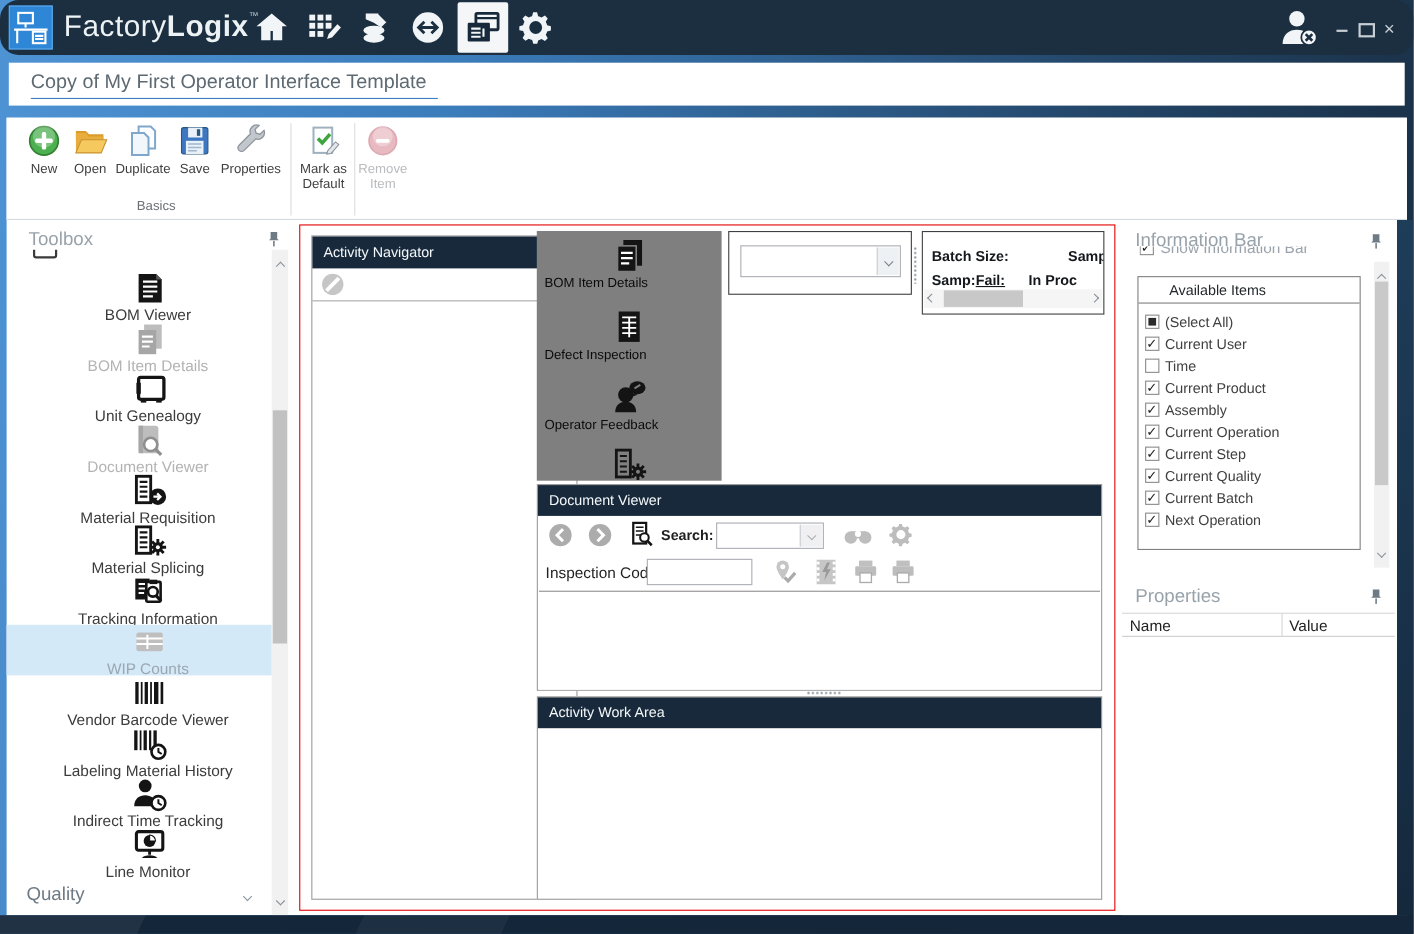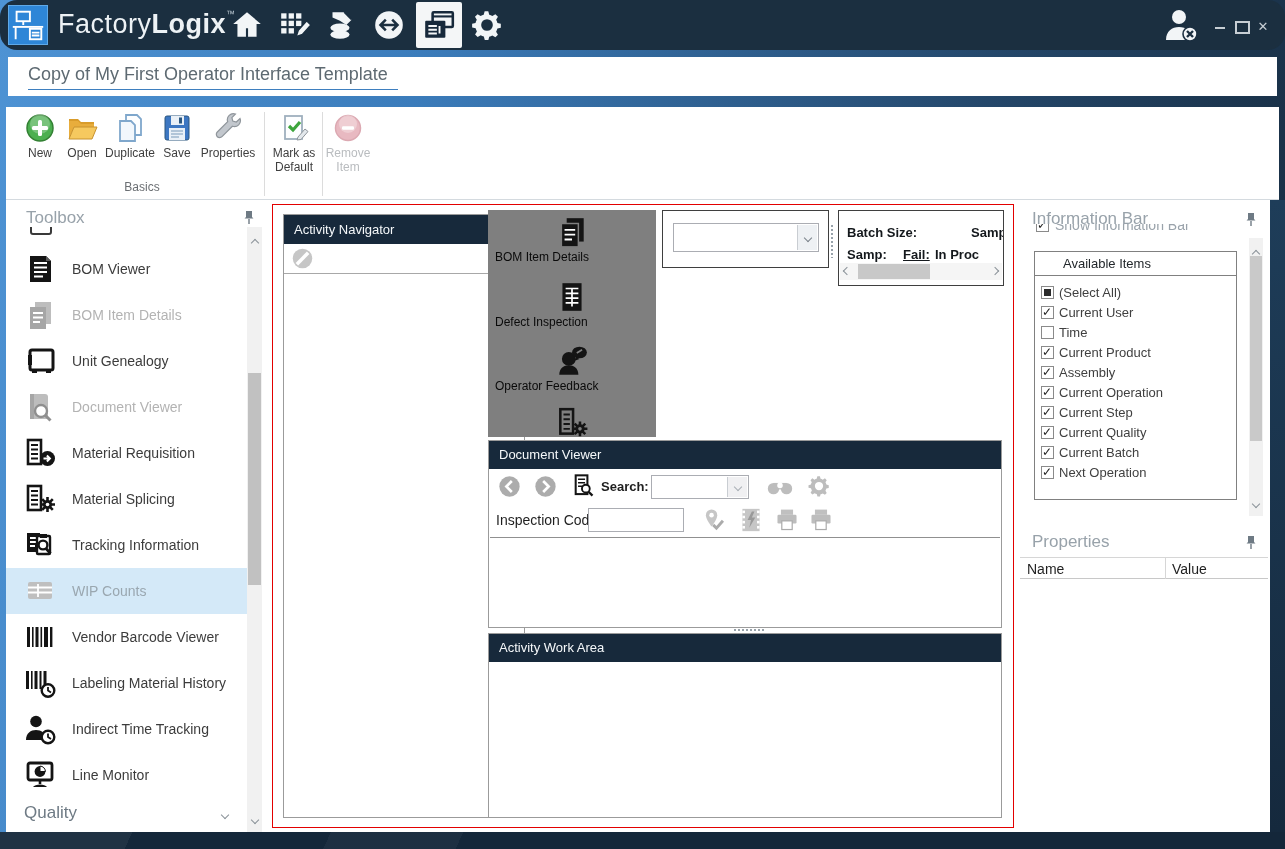--- a/index.html
+++ b/index.html
@@ -61,21 +61,21 @@
   .ch { display:inline-block; width:6px; height:6px; border:solid #8A9299; border-width:0 0 1.5px 1.5px; }
   .ch.up    { transform:rotate(135deg); }
   .ch.down  { transform:rotate(-45deg); }
   .ch.left  { transform:rotate(45deg); }
   .ch.right { transform:rotate(-135deg); }
   .sbtrack-v { background:#F1F1F1; }
   .sbthumb { background:#C1C1C1; position:absolute; }
   .sb-arr { position:absolute; width:100%; text-align:center; }
 
   
-  .tb-item { position:absolute; left:6px; width:241px; height:46px; display:flex; align-items:center; }
+  .tb-item { position:absolute; left:6px; width:241px; height:46px; display:flex; align-items:center;flex-direction:column; }
   .tb-item .ticon { width:32px; height:32px; margin-left:18px; flex:none; }
   .tb-item .ticon svg { width:32px; height:32px; }
   .tb-item .tlabel { margin-left:16px; font-size:14px; color:#3C3C3C; }
   .tb-item.disabled .tlabel { color:#B3B3B3; }
   .tb-item.selected { background:#D4E9F8; }
   .tb-item.selected .tlabel { color:#9AA7B0; }
 
   
   .canvas { left:272px; top:204px; width:742px; height:624px; border:1px solid #E30000; background:#fff; }
   .gray-panel { background:#7F7F7F; }
@@ -457,21 +457,21 @@
         </span>
     </div>
   </div>
 
   <div class="abs dots-v" style="left:830px; top:224px; width:4px; height:34px;"></div>
 
   <div class="abs" style="left:838px; top:210px; width:166px; height:76px; border:1px solid #3F3F3F; background:#fff; overflow:hidden;">
     <span class="bold13 abs" style="left:8px; top:14px;">Batch Size:</span>
     <span class="bold13 abs" style="left:132px; top:14px; white-space:nowrap;">Samp</span>
     <span class="bold13 abs" style="left:8px; top:36px;">Samp:</span>
-    <span class="bold13 abs" style="left:64px; top:36px;text-decoration:underline;">Fail:</span>
+    <span class="bold13 abs" style="left:48px; top:36px;text-decoration:underline;">Fail:</span>
     <span class="bold13 abs" style="left:96px; top:36px; white-space:nowrap;">In Proc</span>
     <div class="abs" style="left:1px; top:52px; width:162px; height:17px; background:#F5F5F5;">
       <span class="ch left" style="position:absolute; left:4px; top:5px;"></span>
       <div style="position:absolute; left:18px; top:1px; width:72px; height:15px; background:#C8C8C8;"></div>
       <span class="ch right" style="position:absolute; right:4px; top:5px;"></span>
     </div>
   </div>
 
   <div class="abs" style="left:488px; top:440px; width:514px; height:188px; border:1px solid #9B9B9B; background:#fff;">
     <div class="hdr-dark">Document Viewer</div>

